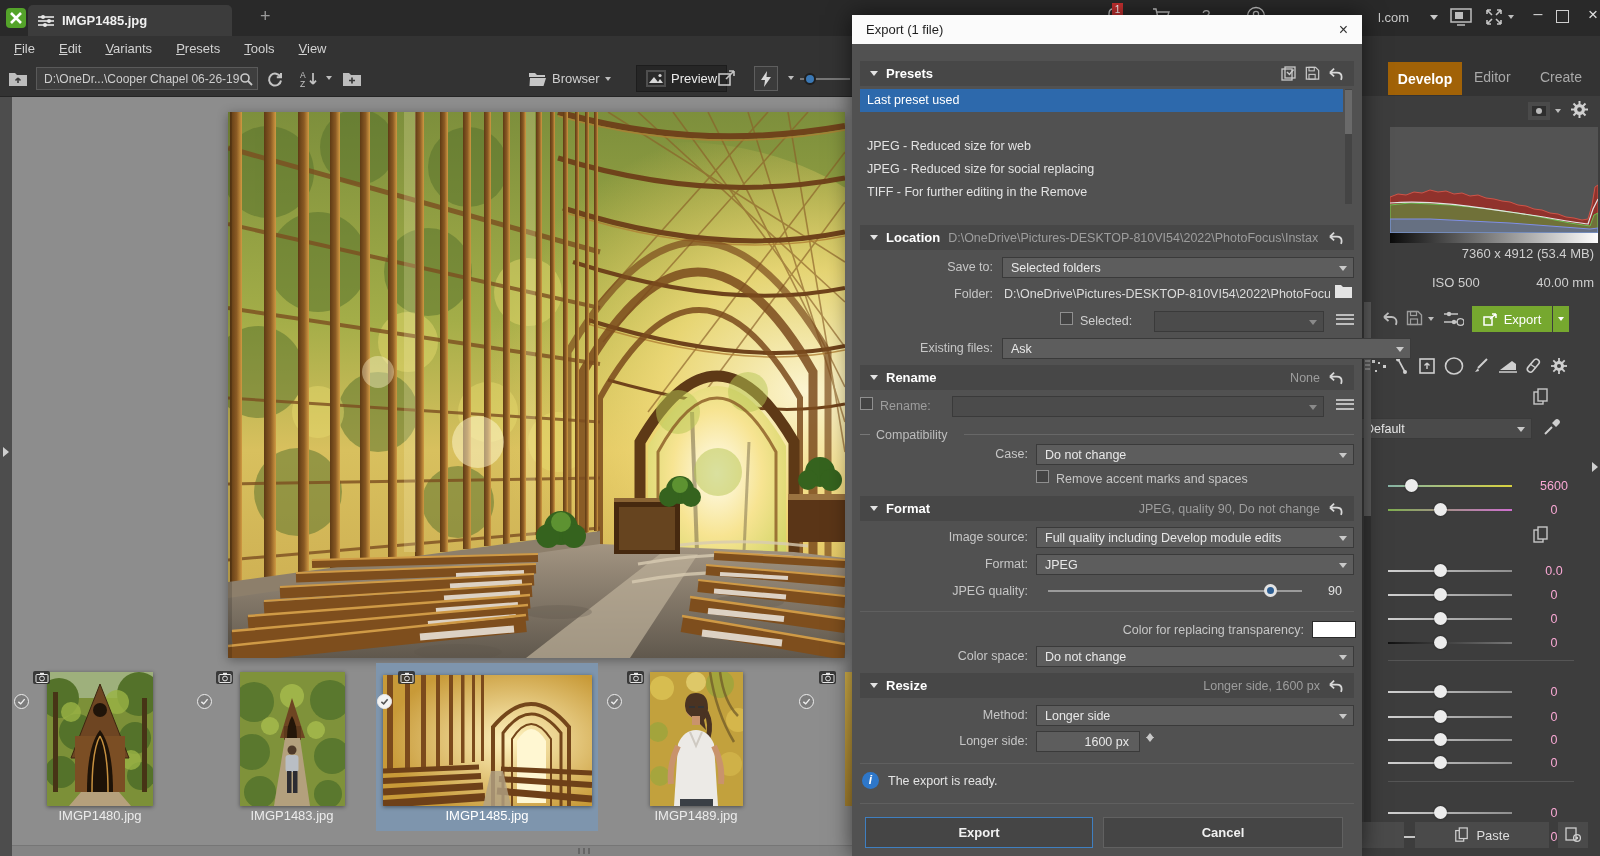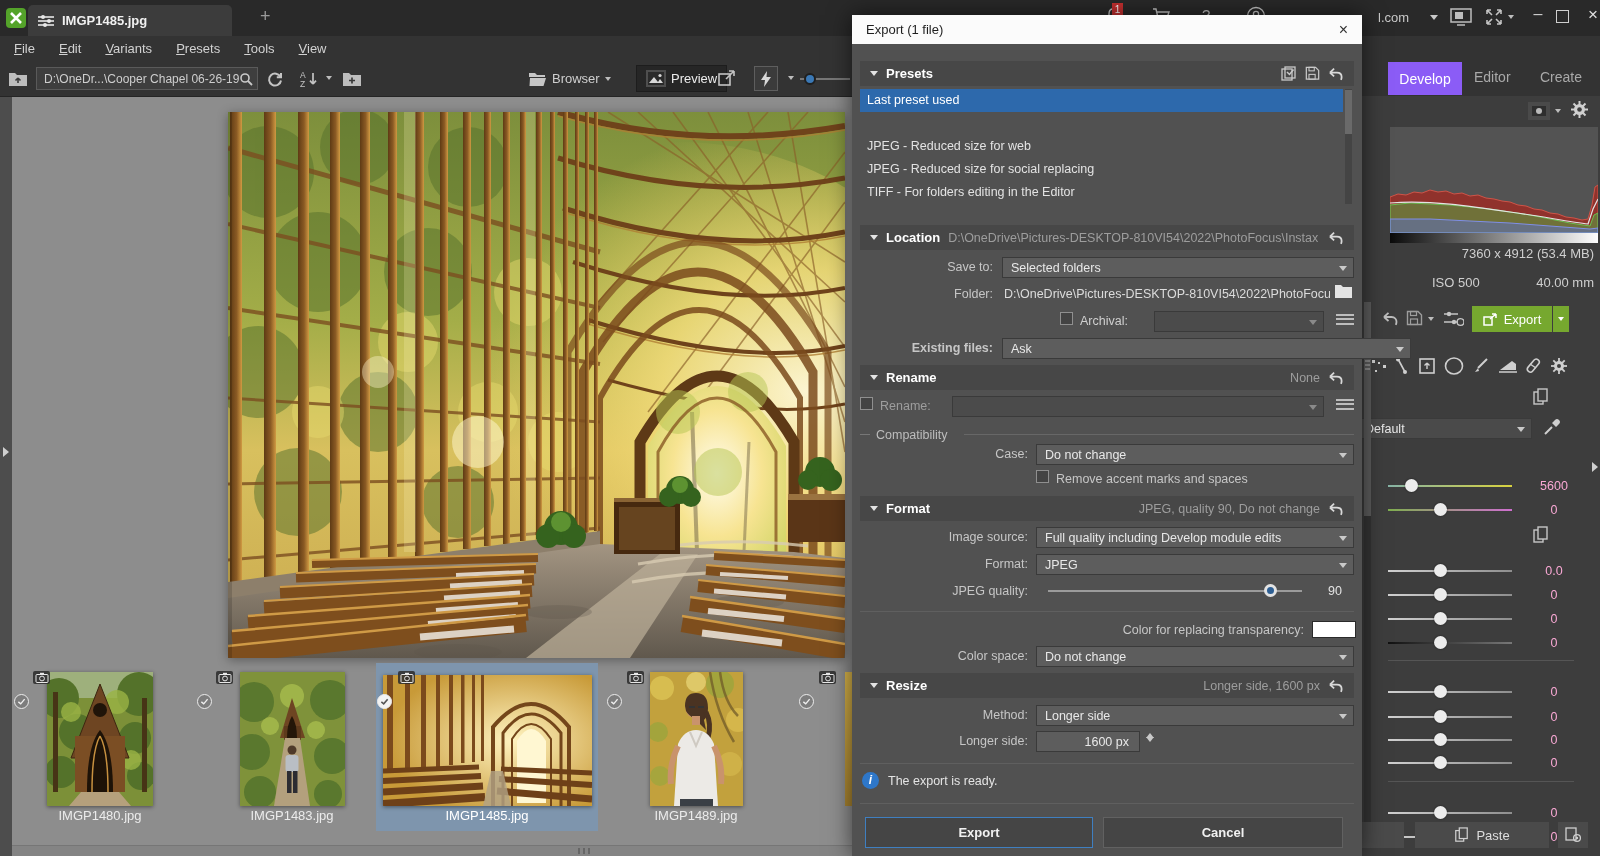--- a/index.html
+++ b/index.html
@@ -59,21 +59,21 @@
   .burger i{display:block;height:2px;background:#bdbdbd;}
   .dtext{position:absolute;color:#dcdcdc;font-size:12.5px;height:20px;line-height:20px;white-space:nowrap;overflow:hidden;}
   .divider{position:absolute;left:8px;width:494px;height:1px;background:#5f5f5f;}
   .dbtn{position:absolute;height:31px;background:#454545;color:#f1f1f1;font-weight:bold;font-size:13px;
         display:flex;align-items:center;justify-content:center;box-sizing:border-box;}
   .iconb{position:absolute;display:flex;align-items:center;justify-content:center;}
   
   #rpanel{position:absolute;left:1362px;top:36px;width:238px;height:820px;background:#3d3d3d;}
   #rtabs{position:absolute;left:0;top:0;width:238px;height:60px;background:#333;}
   .rtab{position:absolute;font-size:14px;color:#a9a9a9;}
-  .rtab.active{background:#8b5cf6;color:#fff;font-weight:normal;display:flex;align-items:center;justify-content:center;}
+  .rtab.active{background:#a16207;color:#fff;font-weight:bold;display:flex;align-items:center;justify-content:center;}
   .rslider{position:absolute;left:26px;width:170px;height:14px;}
   .rtrack{position:absolute;left:0;top:6px;width:124px;height:2px;background:linear-gradient(to right,#d0d0d0,#8e8e8e);}
   .rknob{position:absolute;top:0;width:13px;height:13px;border-radius:50%;background:#ececec;box-shadow:0 0 2px rgba(0,0,0,.6);}
   .rval{position:absolute;right:-16px;top:0;width:40px;text-align:center;font-size:12.5px;color:#f9a8d4;}
   .rdiv{position:absolute;left:26px;width:186px;height:1px;background:#555;}
   .rbtn{position:absolute;height:26px;background:#4a4a4a;display:flex;align-items:center;justify-content:center;gap:7px;color:#ddd;font-size:13px;}
 </style>
 </head>
 <body>
 
@@ -915,21 +915,21 @@
         </span>
       <span>
           <svg width="16" height="15" viewBox="0 0 17 16">
             <path d="M2,7 L6.5,2.8 M2,7 L6.5,11 M2,7 h7.5 c3.4,0 5,2.4 5,4.8 0,1.6 -0.7,3 -0.7,3" fill="none" stroke="#d8d8d8" stroke-width="1.9"></path>
           </svg>
         </span>
     </div>
     <div class="prow sel" style="top:74px;">Last preset used</div>
     <div class="prow" style="top:120px;">JPEG - Reduced size for web</div>
     <div class="prow" style="top:143px;">JPEG - Reduced size for social replacing</div>
-    <div class="prow" style="top:166px;">TIFF - For folders editing in the Editor</div>
+    <div class="prow" style="top:166px;">TIFF - For further editing in the Remove</div>
     <div class="abs" style="left:493px;top:74px;width:7px;height:115px;background:#444;">
       <span class="abs" style="left:0;top:1px;width:7px;height:44px;background:#6a6a6a;"></span>
     </div>
 
     <div class="shead" style="top:210px;">
       <span class="tri"></span>
       <b>Location</b>
       <span class="sum">D:\OneDrive\Pictures-DESKTOP-810VI54\2022\PhotoFocus\Instax ...</span>
       <span>
           <svg width="16" height="15" viewBox="0 0 17 16">
@@ -943,30 +943,30 @@
       <span class="caret"></span>
     </div>
     <span class="dlabel" style="left:0;top:269px;width:141px;">Folder:</span>
     <span class="dtext" style="left:152px;top:269px;width:326px;">D:\OneDrive\Pictures-DESKTOP-810VI54\2022\PhotoFocus\I</span>
     <span class="abs" style="left:482px;top:268px;">
       <svg width="19" height="16" viewBox="0 0 19 16">
           <path d="M1 2 h6 l2 2 h9 v11 h-17 z" fill="#e4e4e4"></path>
         </svg>
     </span>
     <span class="cb" style="left:208px;top:297px;"></span>
-    <span class="dlabel" style="left:228px;top:296px;width:70px;text-align:left;color:#cfcfcf;">Archival:</span>
+    <span class="dlabel" style="left:228px;top:296px;width:70px;text-align:left;color:#cfcfcf;">Selected:</span>
     <div class="combo dis" style="left:302px;top:296px;width:170px;">
       <span class="caret" style="border-top-color:#8a8a8a;"></span>
     </div>
     <span class="burger" style="left:484px;top:296px;">
         <i></i>
         <i></i>
         <i></i>
       </span>
-    <span class="dlabel" style="left:0;top:323px;width:141px;font-weight:bold;">Existing files:</span>
+    <span class="dlabel" style="left:0;top:323px;width:141px;">Existing files:</span>
     <div class="combo" style="left:150px;top:323px;width:409px;">
       <span>Ask</span>
       <span class="caret"></span>
     </div>
 
     <div class="shead" style="top:350px;">
       <span class="tri"></span>
       <b>Rename</b>
       <span class="sum sumR">None</span>
       <span>

